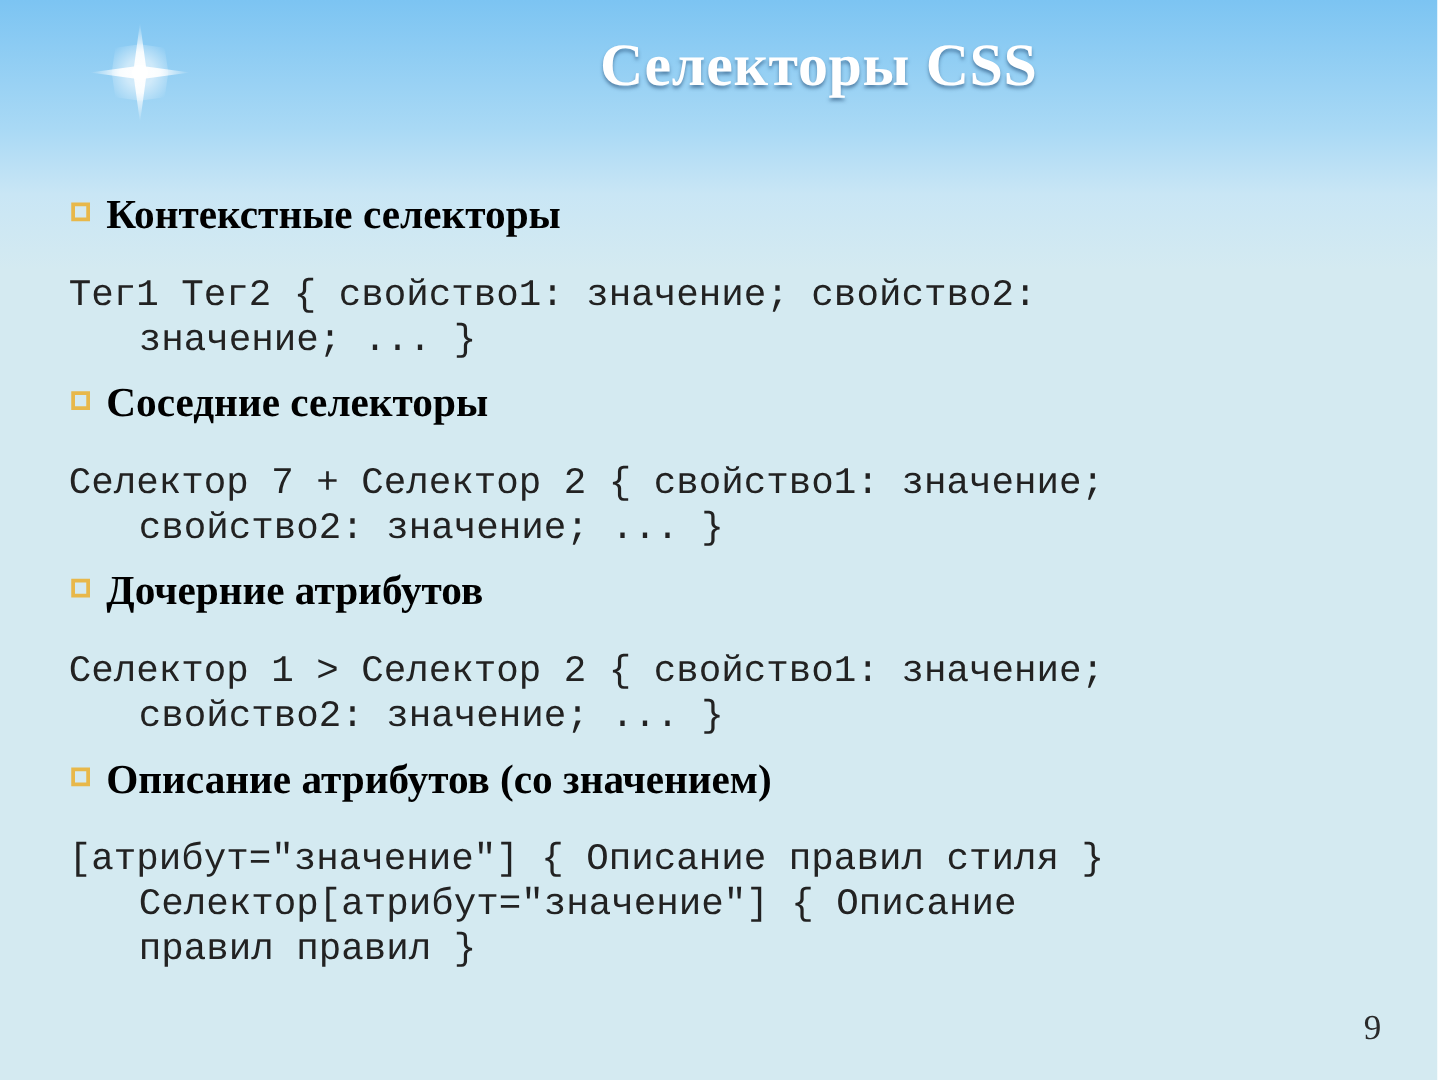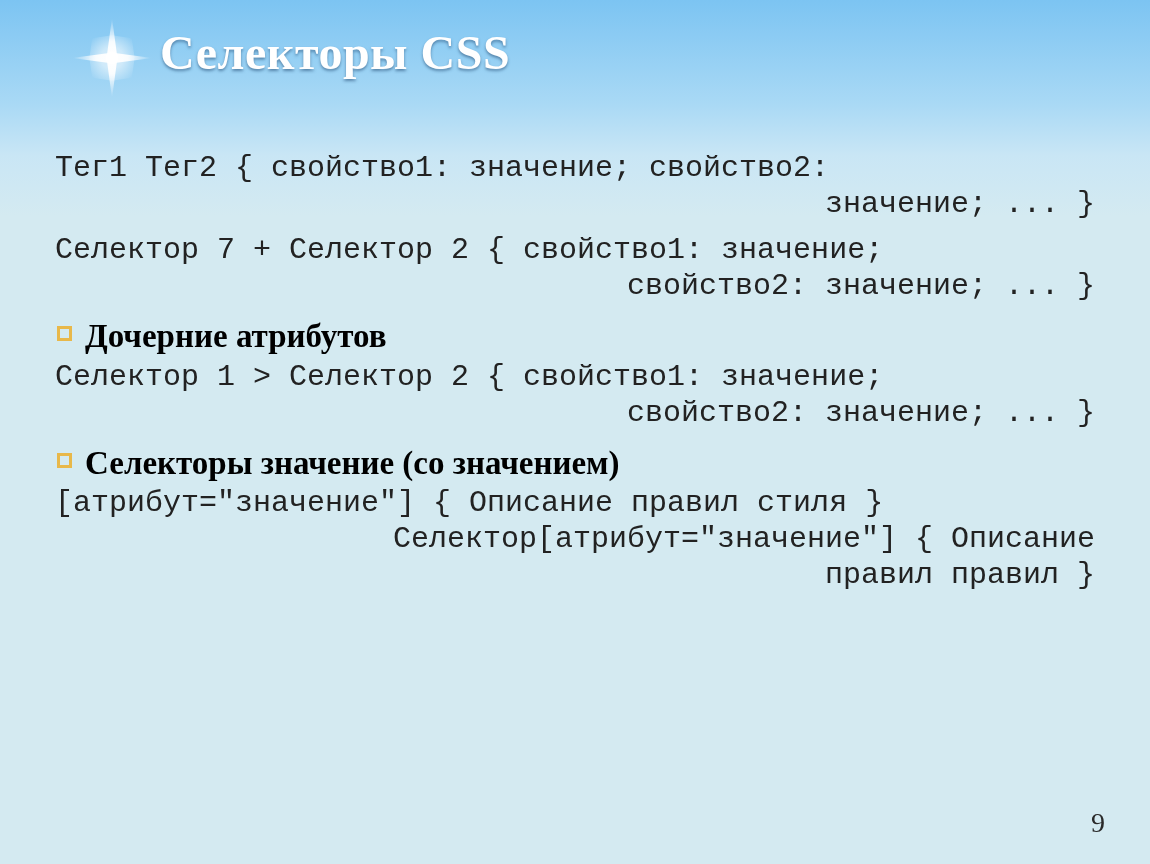--- a/index.html
+++ b/index.html
@@ -23,20 +23,21 @@
     padding-left: 160px;
     padding-top: 25px;
     box-sizing: border-box;
   }
   .title {
     font-size: 48px;
     font-weight: bold;
     color: #ffffff;
     text-shadow: 0 2px 3px rgba(40,80,120,0.6);
     letter-spacing: 0.5px;
+    text-align: center;
   }
   .star {
     position: absolute;
     left: 72px;
     top: 18px;
     width: 80px;
     height: 80px;
     pointer-events: none;
   }
   .body {
@@ -74,25 +75,25 @@
   }
   .code {
     font-family: "Courier New", Courier, monospace;
     font-size: 30px;
     color: #222;
     line-height: 1.2;
     margin-left: 0;
     padding-left: 0;
     white-space: pre-wrap;
     margin-bottom: 10px;
+    margin-top: 24px;
   }
   .code .indent {
     padding-left: 56px;
     display: block;
-    text-align: right;
   }
   .page-num {
     position: absolute;
     right: 45px;
     bottom: 25px;
     font-family: "Times New Roman", serif;
     font-size: 28px;
     color: #2a2a2a;
   }
 </style>
@@ -117,42 +118,50 @@
         </g>
         <circle cx="50" cy="50" r="8" fill="#ffffff"></circle>
       </svg>
     </div>
     <div class="title">Селекторы CSS</div>
   </div>
 
   <div class="body">
 
     <div class="item">
+      <div class="heading">
+        <span class="bullet"></span>
+        <span>Контекстные селекторы</span>
+      </div>
       <div class="code"><span>Тег1 Тег2 { свойство1: значение; свойство2:</span>
 <span class="indent">значение; ... }</span></div>
     </div>
 
     <div class="item">
+      <div class="heading">
+        <span class="bullet"></span>
+        <span>Соседние селекторы</span>
+      </div>
       <div class="code"><span>Селектор 7 + Селектор 2 { свойство1: значение;</span>
 <span class="indent">свойство2: значение; ... }</span></div>
     </div>
 
     <div class="item">
       <div class="heading">
         <span class="bullet"></span>
         <span>Дочерние атрибутов</span>
       </div>
       <div class="code"><span>Селектор 1 &gt; Селектор 2 { свойство1: значение;</span>
 <span class="indent">свойство2: значение; ... }</span></div>
     </div>
 
     <div class="item">
       <div class="heading">
         <span class="bullet"></span>
-        <span>Селекторы значение (со значением)</span>
+        <span>Описание атрибутов (со значением)</span>
       </div>
       <div class="code"><span>[атрибут="значение"] { Описание правил стиля }</span>
 <span class="indent">Селектор[атрибут="значение"] { Описание</span><span class="indent">правил правил }</span></div>
     </div>
 
   </div>
 
   <div class="page-num">9</div>
 </div>
 

